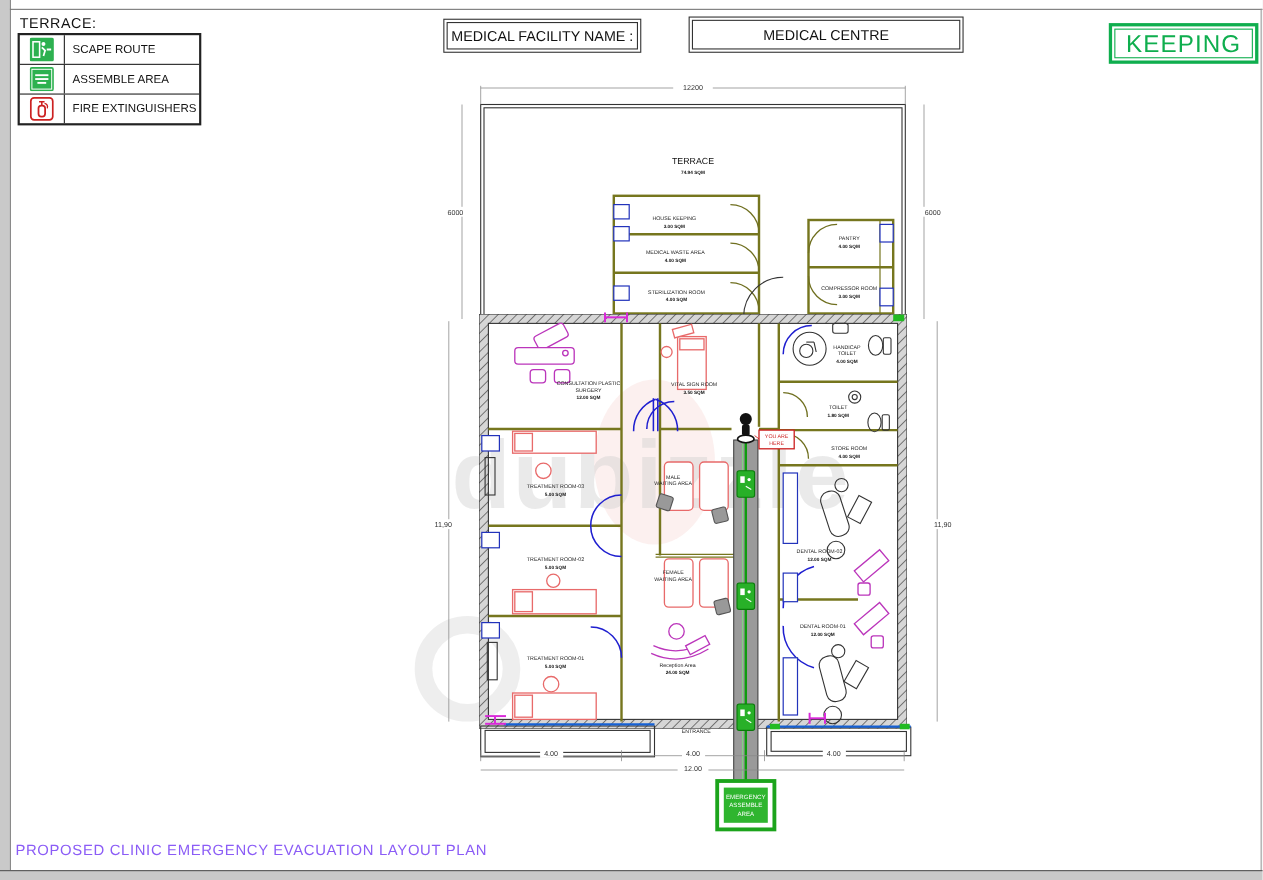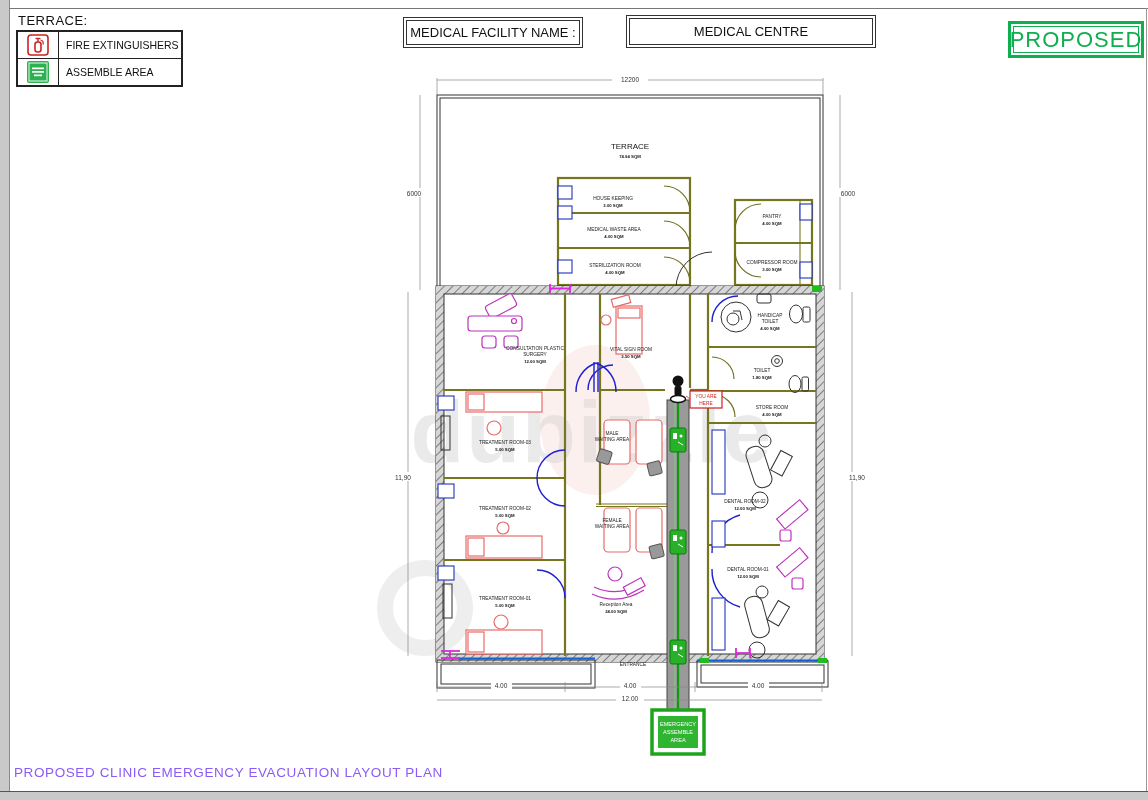--- a/index.html
+++ b/index.html
@@ -389,48 +389,60 @@
   <div id="left-margin" class="abs"></div>
   <div id="top-border" class="abs"></div>
   <div id="right-border" class="abs"></div>
   <div id="bottom-margin" class="abs"></div>
 
   <div id="legend-title" class="abs">TERRACE:</div>
   <div id="legend-table" class="abs">
     <div class="legend-row">
       <div class="legend-icon-cell">
         <svg width="22" height="22" viewBox="0 0 22 22">
-          <rect x="1" y="1" width="20" height="20" rx="3" fill="#fff" stroke="#cc2222" stroke-width="1.6"></rect>
-          <rect x="8" y="8" width="6" height="10" rx="2.5" fill="none" stroke="#cc2222" stroke-width="1.6"></rect>
-          <line x1="11" y1="8" x2="11" y2="4.5" stroke="#cc2222" stroke-width="1.4"></line>
-          <line x1="8.5" y1="4.5" x2="13.5" y2="4.5" stroke="#cc2222" stroke-width="1.4"></line>
-          <path d="M13.5 6 q3.5 1 2.5 4.5" stroke="#cc2222" stroke-width="1.2" fill="none"></path>
+          <rect width="22" height="22" rx="2" fill="#2db150"></rect>
+          <rect x="3" y="4" width="6" height="14" fill="none" stroke="#fff" stroke-width="1.4"></rect>
+          <circle cx="12.5" cy="6" r="1.8" fill="#fff"></circle>
+          <path d="M11 9 L14 12 L12.5 17" stroke="#fff" stroke-width="1.6" fill="none"></path>
+          <line x1="15.5" y1="11" x2="19.5" y2="11" stroke="#fff" stroke-width="1.6"></line>
         </svg>
       </div>
-      <div class="legend-label-cell">FIRE EXTINGUISHERS</div>
+      <div class="legend-label-cell">SCAPE ROUTE</div>
     </div>
     <div class="legend-row">
       <div class="legend-icon-cell">
         <svg width="22" height="22" viewBox="0 0 22 22">
           <rect width="22" height="22" rx="2" fill="#2db150"></rect>
           <rect x="2" y="2" width="18" height="18" fill="none" stroke="#fff" stroke-width="0.9"></rect>
           <rect x="5" y="6.5" width="12" height="1.7" fill="#fff"></rect>
           <rect x="5" y="10" width="12" height="1.7" fill="#fff"></rect>
           <rect x="7" y="13.5" width="8" height="1.7" fill="#fff"></rect>
         </svg>
       </div>
       <div class="legend-label-cell">ASSEMBLE AREA</div>
     </div>
+    <div class="legend-row">
+      <div class="legend-icon-cell">
+        <svg width="22" height="22" viewBox="0 0 22 22">
+          <rect x="1" y="1" width="20" height="20" rx="3" fill="#fff" stroke="#cc2222" stroke-width="1.6"></rect>
+          <rect x="8" y="8" width="6" height="10" rx="2.5" fill="none" stroke="#cc2222" stroke-width="1.6"></rect>
+          <line x1="11" y1="8" x2="11" y2="4.5" stroke="#cc2222" stroke-width="1.4"></line>
+          <line x1="8.5" y1="4.5" x2="13.5" y2="4.5" stroke="#cc2222" stroke-width="1.4"></line>
+          <path d="M13.5 6 q3.5 1 2.5 4.5" stroke="#cc2222" stroke-width="1.2" fill="none"></path>
+        </svg>
+      </div>
+      <div class="legend-label-cell">FIRE EXTINGUISHERS</div>
+    </div>
   </div>
 
   <div id="facility-label-box" class="abs dbox">
     <div class="dbox-in">MEDICAL FACILITY NAME :</div>
   </div>
   <div id="facility-name-box" class="abs dbox">
     <div class="dbox-in">MEDICAL CENTRE</div>
   </div>
   <div id="proposed-badge" class="abs">
-    <div class="dbox-in">PROPOSED</div>
+    <div class="dbox-in">KEEPING</div>
   </div>
 
   <div id="footer-title" class="abs">PROPOSED CLINIC EMERGENCY EVACUATION LAYOUT PLAN</div>
 
 </div>
 
 </body></html>

